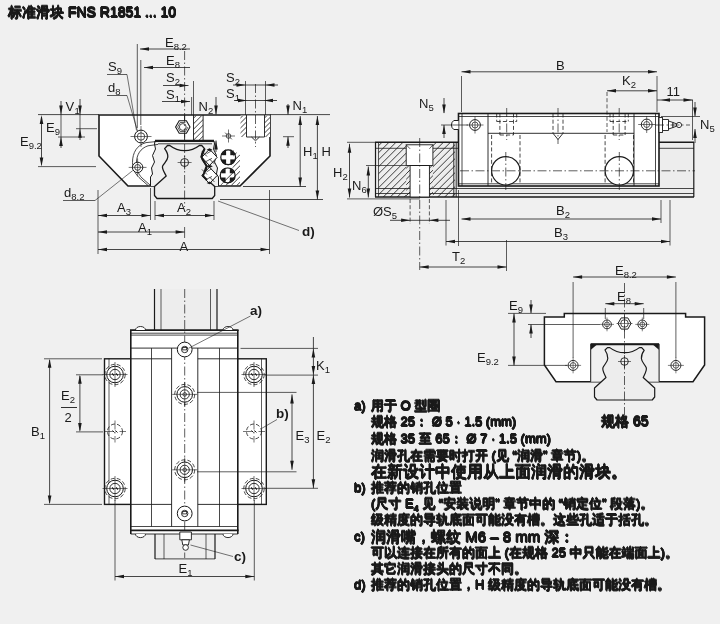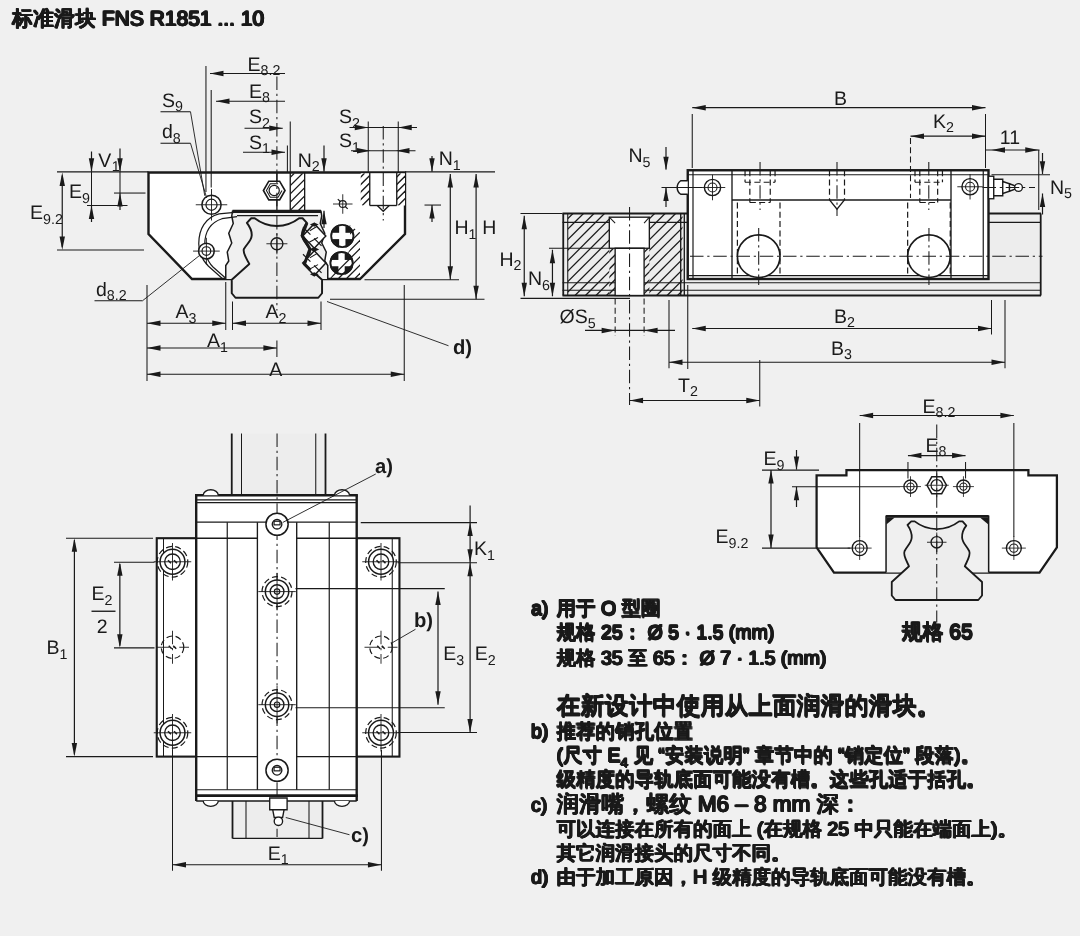--- a/index.html
+++ b/index.html
@@ -602,23 +602,24 @@
 <polygon points="514.0,365.4 512.2,356.4 515.8,356.4" fill="#1a1a1a"></polygon>
 <line x1="508" y1="313.4" x2="546" y2="313.4" stroke="#1a1a1a" stroke-width="0.7"></line>
 <line x1="508" y1="365.4" x2="567" y2="365.4" stroke="#1a1a1a" stroke-width="0.7"></line>
 <text x="477" y="362" style="font-size:13px" fill="#1a1a1a">E<tspan dy="3" style="font-size:9.5px">9.2</tspan></text>
 <text x="601" y="426" style="font-size:14px;text-shadow:0.55px 0 #1a1a1a,-0.55px 0 #1a1a1a,0 0.55px #1a1a1a,0 -0.55px #1a1a1a,0.5px 0.5px #1a1a1a,-0.5px -0.5px #1a1a1a,0.5px -0.5px #1a1a1a" fill="#1a1a1a">规格 65</text>
 </svg>
 <div style="position:absolute;left:354px;top:397.5px;font-size:13px;line-height:15px;white-space:nowrap;text-shadow:0.55px 0 #1a1a1a,-0.55px 0 #1a1a1a,0 0.55px #1a1a1a,0 -0.55px #1a1a1a,0.5px 0.5px #1a1a1a,-0.5px -0.5px #1a1a1a,0.5px -0.5px #1a1a1a">a)</div>
 <div style="position:absolute;left:371px;top:397.5px;font-size:13px;line-height:15px;white-space:nowrap;text-shadow:0.55px 0 #1a1a1a,-0.55px 0 #1a1a1a,0 0.55px #1a1a1a,0 -0.55px #1a1a1a,0.5px 0.5px #1a1a1a,-0.5px -0.5px #1a1a1a,0.5px -0.5px #1a1a1a">用于 O 型圈</div>
 <div style="position:absolute;left:371px;top:414px;font-size:13px;line-height:15px;white-space:nowrap;text-shadow:0.55px 0 #1a1a1a,-0.55px 0 #1a1a1a,0 0.55px #1a1a1a,0 -0.55px #1a1a1a,0.5px 0.5px #1a1a1a,-0.5px -0.5px #1a1a1a,0.5px -0.5px #1a1a1a">规格 25： Ø 5 · 1.5 (mm)</div>
 <div style="position:absolute;left:371px;top:430.5px;font-size:13px;line-height:15px;white-space:nowrap;text-shadow:0.55px 0 #1a1a1a,-0.55px 0 #1a1a1a,0 0.55px #1a1a1a,0 -0.55px #1a1a1a,0.5px 0.5px #1a1a1a,-0.5px -0.5px #1a1a1a,0.5px -0.5px #1a1a1a">规格 35 至 65： Ø 7 · 1.5 (mm)</div>
+<div style="position:absolute;left:371px;top:447.5px;font-size:13px;line-height:15px;white-space:nowrap;text-shadow:0.55px 0 #1a1a1a,-0.55px 0 #1a1a1a,0 0.55px #1a1a1a,0 -0.55px #1a1a1a,0.5px 0.5px #1a1a1a,-0.5px -0.5px #1a1a1a,0.5px -0.5px #1a1a1a">润滑孔在需要时打开 (见 “润滑” 章节)。</div>
 <div style="position:absolute;left:371px;top:463.5px;font-size:16px;line-height:15px;white-space:nowrap;text-shadow:0.55px 0 #1a1a1a,-0.55px 0 #1a1a1a,0 0.55px #1a1a1a,0 -0.55px #1a1a1a,0.5px 0.5px #1a1a1a,-0.5px -0.5px #1a1a1a,0.5px -0.5px #1a1a1a">在新设计中使用从上面润滑的滑块。</div>
 <div style="position:absolute;left:354px;top:480px;font-size:13px;line-height:15px;white-space:nowrap;text-shadow:0.55px 0 #1a1a1a,-0.55px 0 #1a1a1a,0 0.55px #1a1a1a,0 -0.55px #1a1a1a,0.5px 0.5px #1a1a1a,-0.5px -0.5px #1a1a1a,0.5px -0.5px #1a1a1a">b)</div>
 <div style="position:absolute;left:371px;top:480px;font-size:13px;line-height:15px;white-space:nowrap;text-shadow:0.55px 0 #1a1a1a,-0.55px 0 #1a1a1a,0 0.55px #1a1a1a,0 -0.55px #1a1a1a,0.5px 0.5px #1a1a1a,-0.5px -0.5px #1a1a1a,0.5px -0.5px #1a1a1a">推荐的销孔位置</div>
 <div style="position:absolute;left:371px;top:495.5px;font-size:13px;line-height:15px;white-space:nowrap;text-shadow:0.55px 0 #1a1a1a,-0.55px 0 #1a1a1a,0 0.55px #1a1a1a,0 -0.55px #1a1a1a,0.5px 0.5px #1a1a1a,-0.5px -0.5px #1a1a1a,0.5px -0.5px #1a1a1a">(尺寸 E<sub>4</sub> 见 “安装说明” 章节中的 “销定位” 段落)。</div>
 <div style="position:absolute;left:371px;top:512px;font-size:13px;line-height:15px;white-space:nowrap;text-shadow:0.55px 0 #1a1a1a,-0.55px 0 #1a1a1a,0 0.55px #1a1a1a,0 -0.55px #1a1a1a,0.5px 0.5px #1a1a1a,-0.5px -0.5px #1a1a1a,0.5px -0.5px #1a1a1a">级精度的导轨底面可能没有槽。这些孔适于括孔。</div>
 <div style="position:absolute;left:354px;top:528.5px;font-size:13px;line-height:15px;white-space:nowrap;text-shadow:0.55px 0 #1a1a1a,-0.55px 0 #1a1a1a,0 0.55px #1a1a1a,0 -0.55px #1a1a1a,0.5px 0.5px #1a1a1a,-0.5px -0.5px #1a1a1a,0.5px -0.5px #1a1a1a">c)</div>
 <div style="position:absolute;left:371px;top:528.5px;font-size:15px;line-height:15px;white-space:nowrap;text-shadow:0.55px 0 #1a1a1a,-0.55px 0 #1a1a1a,0 0.55px #1a1a1a,0 -0.55px #1a1a1a,0.5px 0.5px #1a1a1a,-0.5px -0.5px #1a1a1a,0.5px -0.5px #1a1a1a">润滑嘴，螺纹 M6 – 8 mm 深：</div>
 <div style="position:absolute;left:371px;top:544.5px;font-size:13px;line-height:15px;white-space:nowrap;text-shadow:0.55px 0 #1a1a1a,-0.55px 0 #1a1a1a,0 0.55px #1a1a1a,0 -0.55px #1a1a1a,0.5px 0.5px #1a1a1a,-0.5px -0.5px #1a1a1a,0.5px -0.5px #1a1a1a">可以连接在所有的面上 (在规格 25 中只能在端面上)。</div>
 <div style="position:absolute;left:371px;top:560.5px;font-size:13px;line-height:15px;white-space:nowrap;text-shadow:0.55px 0 #1a1a1a,-0.55px 0 #1a1a1a,0 0.55px #1a1a1a,0 -0.55px #1a1a1a,0.5px 0.5px #1a1a1a,-0.5px -0.5px #1a1a1a,0.5px -0.5px #1a1a1a">其它润滑接头的尺寸不同。</div>
 <div style="position:absolute;left:354px;top:577px;font-size:13px;line-height:15px;white-space:nowrap;text-shadow:0.55px 0 #1a1a1a,-0.55px 0 #1a1a1a,0 0.55px #1a1a1a,0 -0.55px #1a1a1a,0.5px 0.5px #1a1a1a,-0.5px -0.5px #1a1a1a,0.5px -0.5px #1a1a1a">d)</div>
-<div style="position:absolute;left:371px;top:577px;font-size:13px;line-height:15px;white-space:nowrap;text-shadow:0.55px 0 #1a1a1a,-0.55px 0 #1a1a1a,0 0.55px #1a1a1a,0 -0.55px #1a1a1a,0.5px 0.5px #1a1a1a,-0.5px -0.5px #1a1a1a,0.5px -0.5px #1a1a1a">由于加工原因，H 级精度的导轨底面可能没有槽。</div>
+<div style="position:absolute;left:371px;top:577px;font-size:13px;line-height:15px;white-space:nowrap;text-shadow:0.55px 0 #1a1a1a,-0.55px 0 #1a1a1a,0 0.55px #1a1a1a,0 -0.55px #1a1a1a,0.5px 0.5px #1a1a1a,-0.5px -0.5px #1a1a1a,0.5px -0.5px #1a1a1a">推荐的销孔位置，H 级精度的导轨底面可能没有槽。</div>
 </div>
 </body></html>

